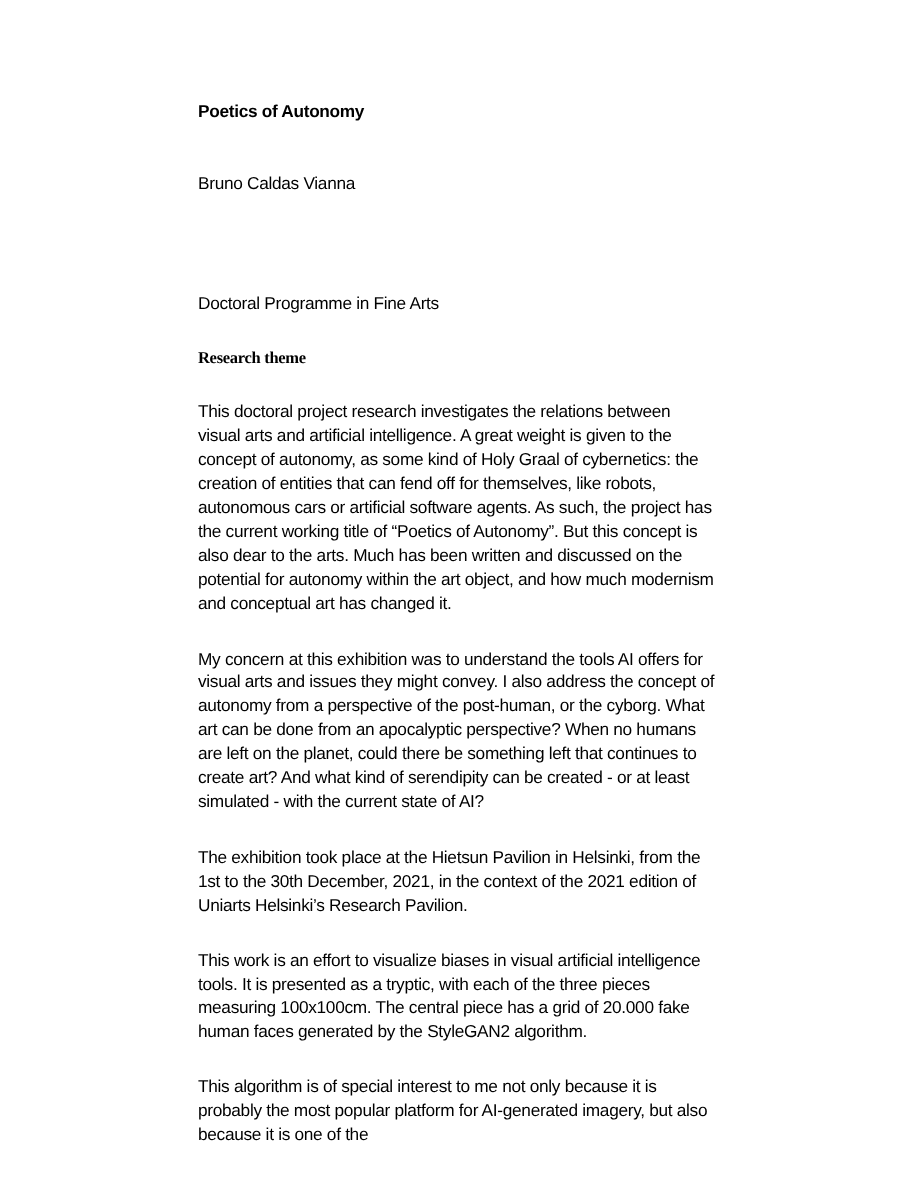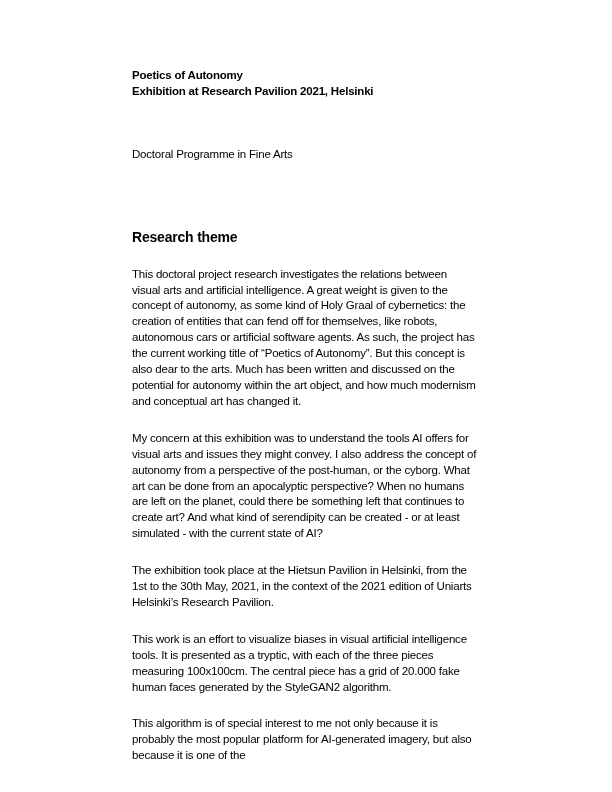--- a/index.html
+++ b/index.html
@@ -24,58 +24,59 @@
     -webkit-font-smoothing: antialiased;
   }
   .title-block div {
     font-weight: bold;
     margin: 0;
   }
   .author {
     margin-top: 31.8px;
   }
   .affiliation {
-    margin-top: 47px;
+    margin-top: 64px;
   }
   .affiliation div {
     margin: 0;
   }
   h2.section-heading {
-    font-size: 14px;
+    font-size: 11px;
     line-height: 15.9px;
     font-weight: bold;
-    margin: 67px 0 0 0;
+    margin: 20px 0 0 0;
+    font-family: Liberation Serif, serif;
   }
   p.body-para {
     margin: 21px 0 0 0;
     text-align: left;
   }
 </style>
 </head>
 <body>
 
 <div class="page">
 
   <header>
     <div class="title-block">
       <div>Poetics of Autonomy</div>
-      <div>Exhibition at Research Pavilion 2021, Helsinki</div>
     </div>
 
+    <div class="author">Bruno Caldas Vianna</div>
 
     <div class="affiliation">
       <div>Doctoral Programme in Fine Arts</div>
     </div>
   </header>
 
   <section>
     <h2 class="section-heading">Research theme</h2>
     <p class="body-para">This doctoral project research investigates the relations between visual arts and artificial intelligence. A great weight is given to the concept of autonomy, as some kind of Holy Graal of cybernetics: the creation of entities that can fend off for themselves, like robots, autonomous cars or artificial software agents. As such, the project has the current working title of “Poetics of Autonomy”. But this concept is also dear to the arts. Much has been written and discussed on the potential for autonomy within the art object, and how much modernism and conceptual art has changed it.</p>
     <p class="body-para">My concern at this exhibition was to understand the tools AI offers for visual arts and issues they might convey. I also address the concept of autonomy from a perspective of the post-human, or the cyborg. What art can be done from an apocalyptic perspective? When no humans are left on the planet, could there be something left that continues to create art? And what kind of serendipity can be created - or at least simulated - with the current state of AI?</p>
-    <p class="body-para">The exhibition took place at the Hietsun Pavilion in Helsinki, from the 1st to the 30th May, 2021, in the context of the 2021 edition of Uniarts Helsinki’s Research Pavilion.</p>
+    <p class="body-para">The exhibition took place at the Hietsun Pavilion in Helsinki, from the 1st to the 30th December, 2021, in the context of the 2021 edition of Uniarts Helsinki’s Research Pavilion.</p>
   </section>
 
   <section>
     <p class="body-para">This work is an effort to visualize biases in visual artificial intelligence tools. It is presented as a tryptic, with each of the three pieces measuring 100x100cm. The central piece has a grid of 20.000 fake human faces generated by the StyleGAN2 algorithm.</p>
     <p class="body-para">This algorithm is of special interest to me not only because it is probably the most popular platform for AI-generated imagery, but also because it is one of the</p>
   </section>
 
 </div>
 
 </body></html>

